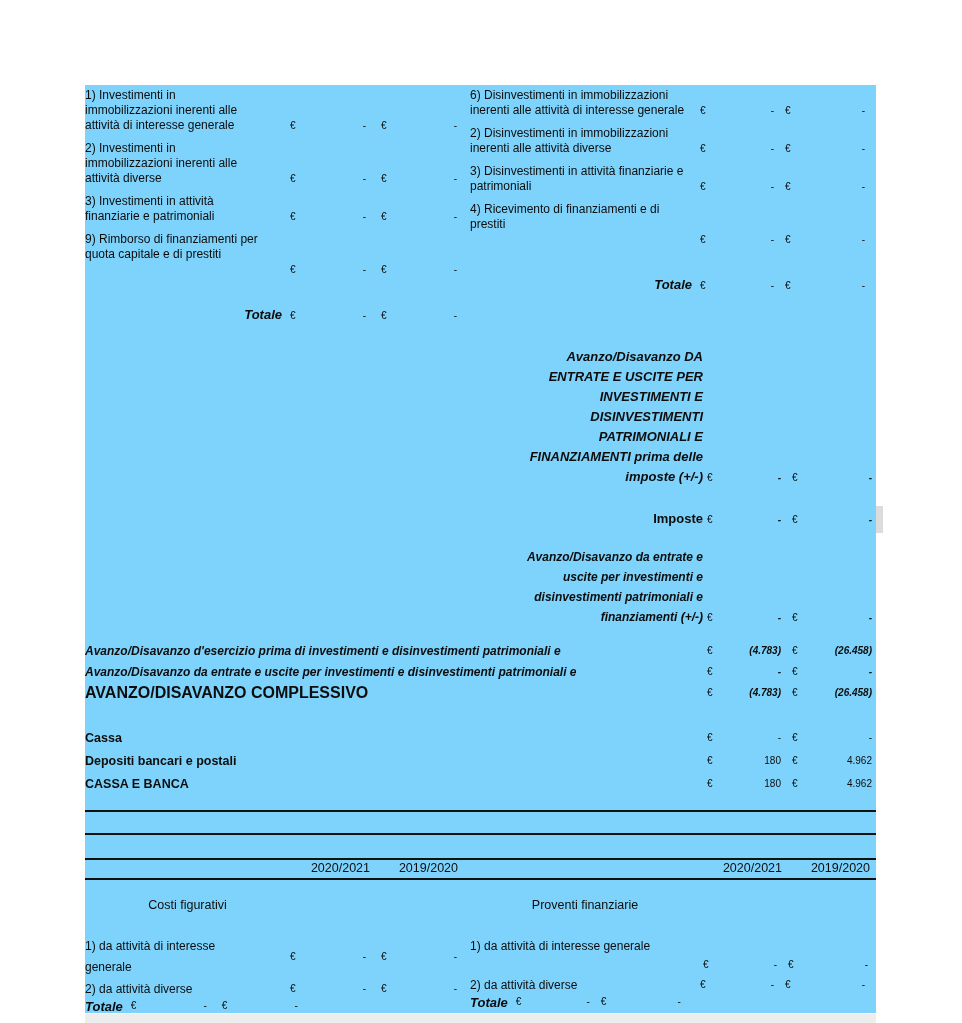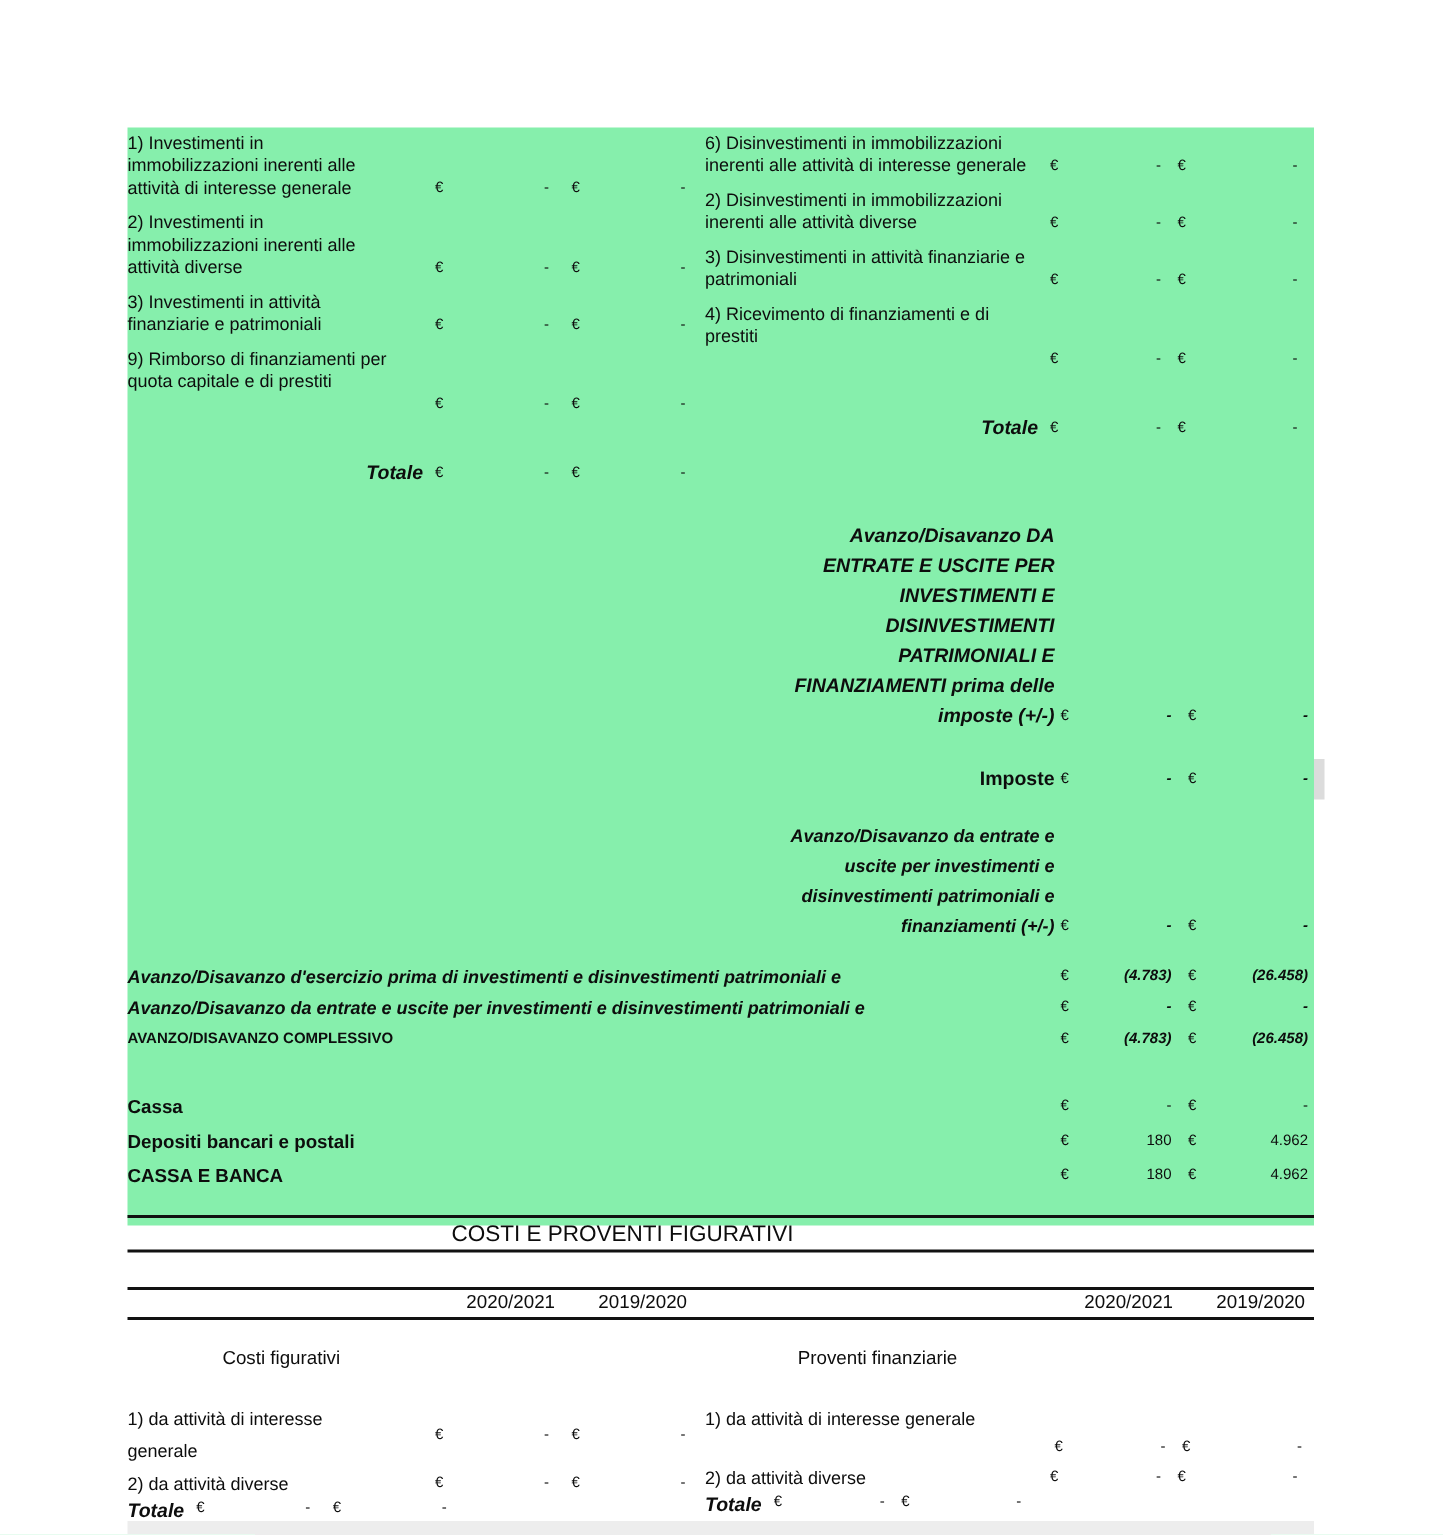--- a/index.html
+++ b/index.html
@@ -1,22 +1,22 @@
 <!DOCTYPE html>
 <html><head>
 <meta charset="utf-8">
 <style>
   html,body { margin:0; padding:0; background:#ffffff; }
   .page {
     position:relative; width:962px; height:1023px; background:#ffffff;
     font-family:"Liberation Sans", sans-serif; color:#0d0d0d; overflow:hidden;
   }
   .sheet {
-    position:absolute; left:85px; top:85px; width:791px; height:732px;
-    background:#86efac;
+    position:absolute; left:85px; top:85px; width:791px; height:928px;
+    background:#7dd3fc;
     text-decoration:underline;
   }
   
   .vq { display:flex; align-items:flex-end; font-size:10px; line-height:15px; }
   .vq .e  { width:14px; font-style:normal; font-weight:normal; }
   .vq .v1 { text-align:right; }
   .vq .sp { display:inline-block; }
   .vq .v2 { text-align:right; }
   .vq-l .v1 { width:62px; } .vq-l .sp { width:15px; } .vq-l .v2 { width:62px; }
   .vq-r .v1 { width:60px; } .vq-r .sp { width:11px; } .vq-r .v2 { width:66px; }
@@ -40,21 +40,21 @@
             font-size:13px; line-height:20px; padding:0 4px 0 70px; box-sizing:border-box; }
   .sum1 { top:262px; }
   .sum2 { top:424px; }
   .sum2 .sumlbl { font-style:normal; }
   .sum3 { top:462px; }
   .sum3 .sumlbl { font-size:12px; }
   .sumrow .vq { margin-bottom:2px; }
   
   .crow { position:absolute; left:0; width:787px; display:flex; align-items:flex-end; }
   .clbl { flex:1; font-size:12px; line-height:16px; font-weight:bold; font-style:italic; }
-  .clbl.caps { font-style:normal; font-size:10px; }
+  .clbl.caps { font-style:normal; font-size:16px; }
   .crow .vq { margin-bottom:1px; }
   .c1 { top:558px; } .c2 { top:579px; } .c3 { top:600px; }
   
   .cashlbl { flex:1; font-size:12.5px; line-height:16px; font-weight:bold; }
   .d1 { top:645px; } .d2 { top:668px; } .d3 { top:691px; }
   
   .hline { position:absolute; left:0; width:791px; height:2px; background:#111; }
   .hr1 { top:725px; } .hr2 { top:748px; } .hr3 { top:773px; } .hr4 { top:793px; }
   .figtitle { position:absolute; top:729px; left:0; width:660px; text-align:center;
               font-size:15px; line-height:18px; }
@@ -286,21 +286,20 @@
       <div class="vq vq-r">
         <span class="e">€</span>
         <span class="v1">180</span>
         <span class="sp"></span>
         <span class="e">€</span>
         <span class="v2">4.962</span>
       </div>
     </div>
 
     <div class="hline hr1"></div>
-    <div class="figtitle">COSTI E PROVENTI FIGURATIVI</div>
     <div class="hline hr2"></div>
     <div class="hline hr3"></div>
     <div class="ph phL1">2020/2021</div>
     <div class="ph phL2">2019/2020</div>
     <div class="ph phR1">2020/2021</div>
     <div class="ph phR2">2019/2020</div>
     <div class="hline hr4"></div>
 
     <div class="figL">
       <div class="fighead">Costi figurativi</div>

